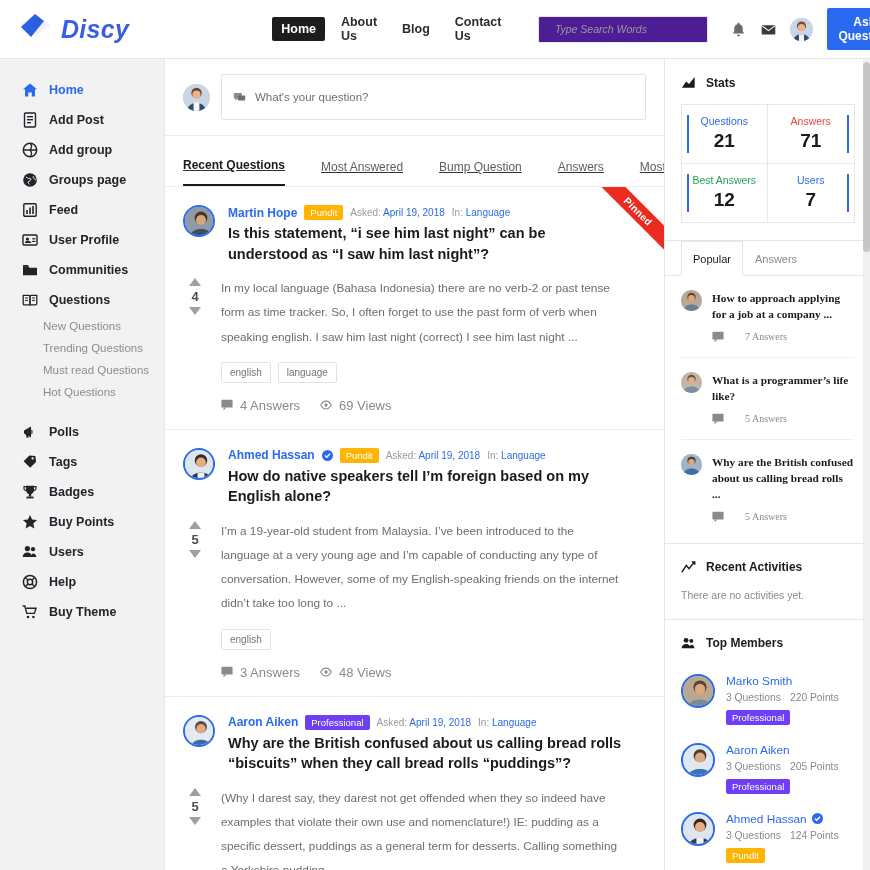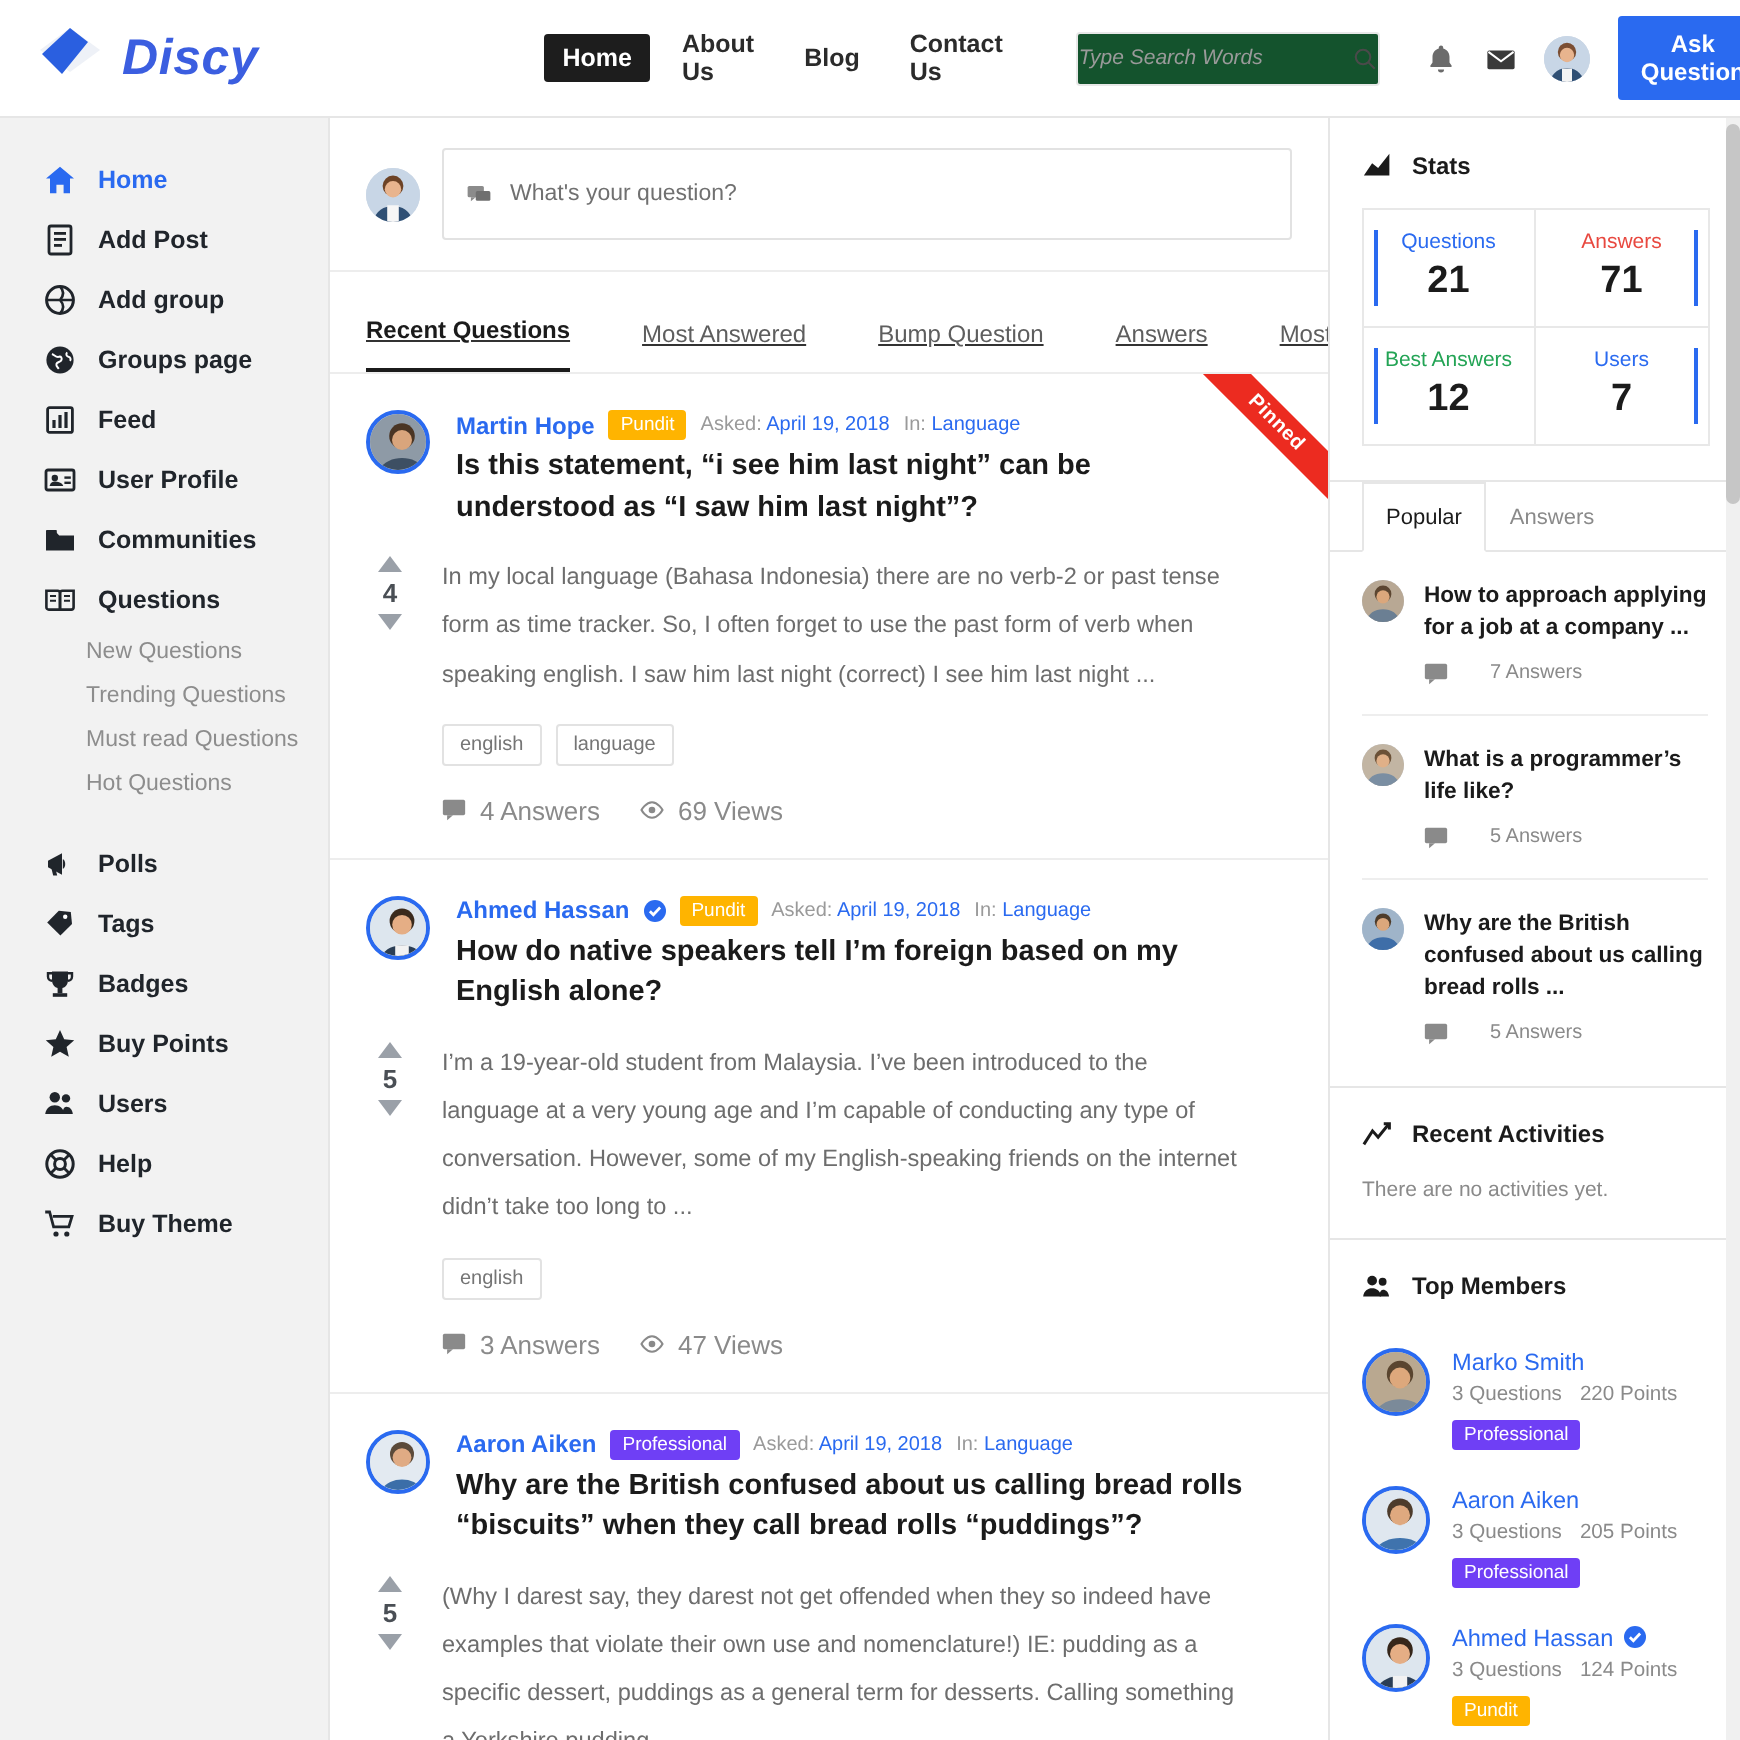--- a/index.html
+++ b/index.html
@@ -20,23 +20,23 @@
   }
   .logo-wrap { display: flex; align-items: center; gap: 9px; }
   .logo-mark { width: 34px; height: 34px; position: relative; }
   .logo-text { font-size: 25px; font-style: italic; font-weight: bold; color: #3b5ee0; letter-spacing: .3px; }
 
   .nav { display: flex; align-items: center; gap: 7px; margin-left: 143px; }
   .nav-item { font-size: 12.5px; font-weight: bold; color: #2b2b2b; padding: 5px 9px; border-radius: 2px; }
   .nav-item.active { background: #1d1d1d; color: #fff; }
 
   .search-box {
-    margin-left: 28px; width: 170px; height: 27px; background: #14532d;
+    margin-left: 28px; width: 170px; height: 27px; background: #4c1d95;
     border: 1px solid #e8e8e8; border-radius: 2px;
-    display: flex; align-items: center; padding: 0 0;
+    display: flex; align-items: center; padding: 0 20px; justify-content: center;
   }
   .search-input {
     border: 0; background: transparent; outline: none; flex: 1;
     font-family: "Liberation Sans", sans-serif; font-size: 10.5px;
     font-style: italic; color: #9a9a9a;
   }
   .search-input::placeholder { color: #9a9a9a; font-style: italic; }
 
   .header-icons { display: flex; align-items: center; gap: 13px; margin-left: 22px; }
   .hicon { width: 17px; height: 17px; display: block; color: #5a5a5a; }
@@ -156,21 +156,21 @@
 
   .wtabs { display: flex; border-bottom: 1px solid #e6e6e6; margin: -16px -16px 0 -16px; padding: 0 16px; }
   .wtab {
     font-size: 11px; color: #8a8a8a; padding: 11px 11px 10px 11px; cursor: pointer;
     border: 1px solid transparent; border-bottom: 0; margin-bottom: -1px;
   }
   .wtab.active {
     color: #1b1b1b; background: #fff; border-color: #e6e6e6; border-bottom: 1px solid #fff;
   }
 
-  .pq { display: flex; gap: 10px; padding: 14px 0; border-bottom: 1px solid #eee; }
+  .pq { display: flex; gap: 10px; padding: 14px 0; border-bottom: 1px solid #eee; font-family: Liberation Serif, serif; }
   .pq:last-child { border-bottom: 0; padding-bottom: 2px; }
   .pq:first-of-type { padding-top: 16px; }
   .avatar-xs { width: 21px; height: 21px; border-radius: 50%; overflow: hidden; background: #cfd8e3; flex-shrink: 0; }
   .pq-title { font-size: 11.3px; font-weight: bold; color: #1b1b1b; line-height: 1.45; }
   .pq-ans { display: flex; align-items: center; gap: 21px; font-size: 10px; color: #8a8a8a; margin-top: 8px; }
 
   .empty-text { font-size: 10.5px; color: #8a8a8a; }
 
   .member { display: flex; gap: 11px; padding: 9px 0; }
   .avatar-mb {
@@ -519,21 +519,21 @@
             <rect x="0.5" y="1" width="13" height="9" rx="1" fill="#8a8a8a"></rect>
             <path d="M3 10h3.4L3 13z" fill="#8a8a8a"></path>
           </svg>
           <span>3 Answers</span>
         </span>
         <span class="qs">
           <svg class="qs-icon" viewBox="0 0 16 12">
             <path d="M8 .8C3.8.8 1 6 1 6s2.8 5.2 7 5.2S15 6 15 6 12.2.8 8 .8z" fill="none" stroke="#8a8a8a" stroke-width="1.4"></path>
             <circle cx="8" cy="6" r="2.2" fill="#8a8a8a"></circle>
           </svg>
-          <span>47 Views</span>
+          <span>48 Views</span>
         </span>
       </div>
     </article>
 
     <article class="qcard">
       <div class="q-head">
         <span class="avatar-lg">
           <svg viewBox="0 0 32 32" width="32" height="32">
             <rect width="32" height="32" fill="#e3eaf1"></rect>
             <circle cx="16" cy="10" r="6" fill="#5b4a3a"></circle>

